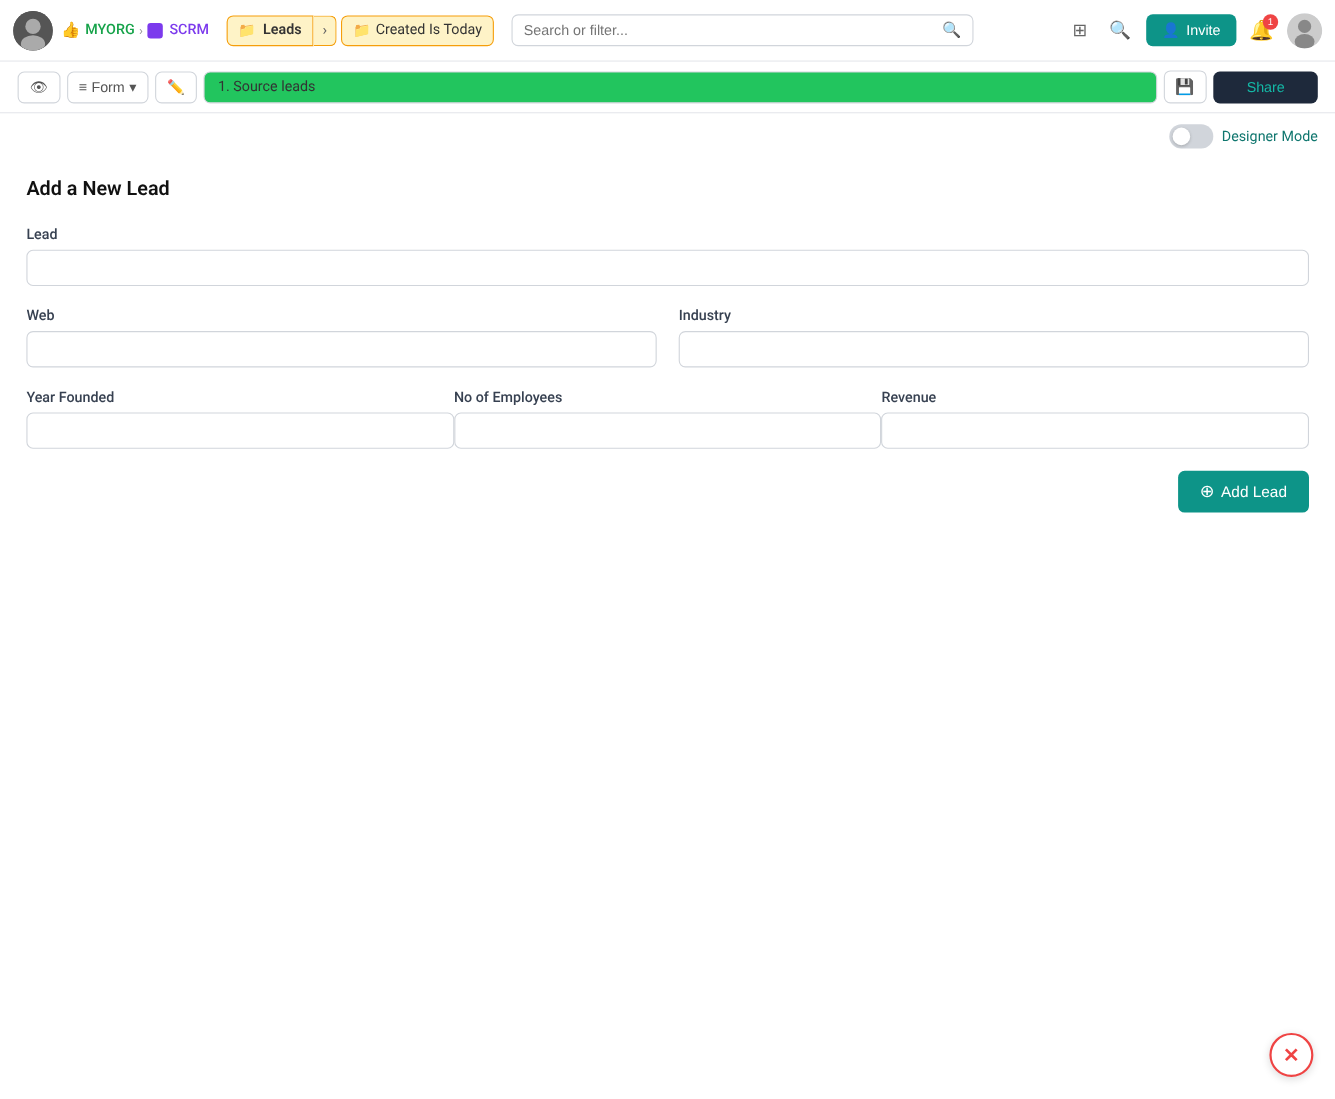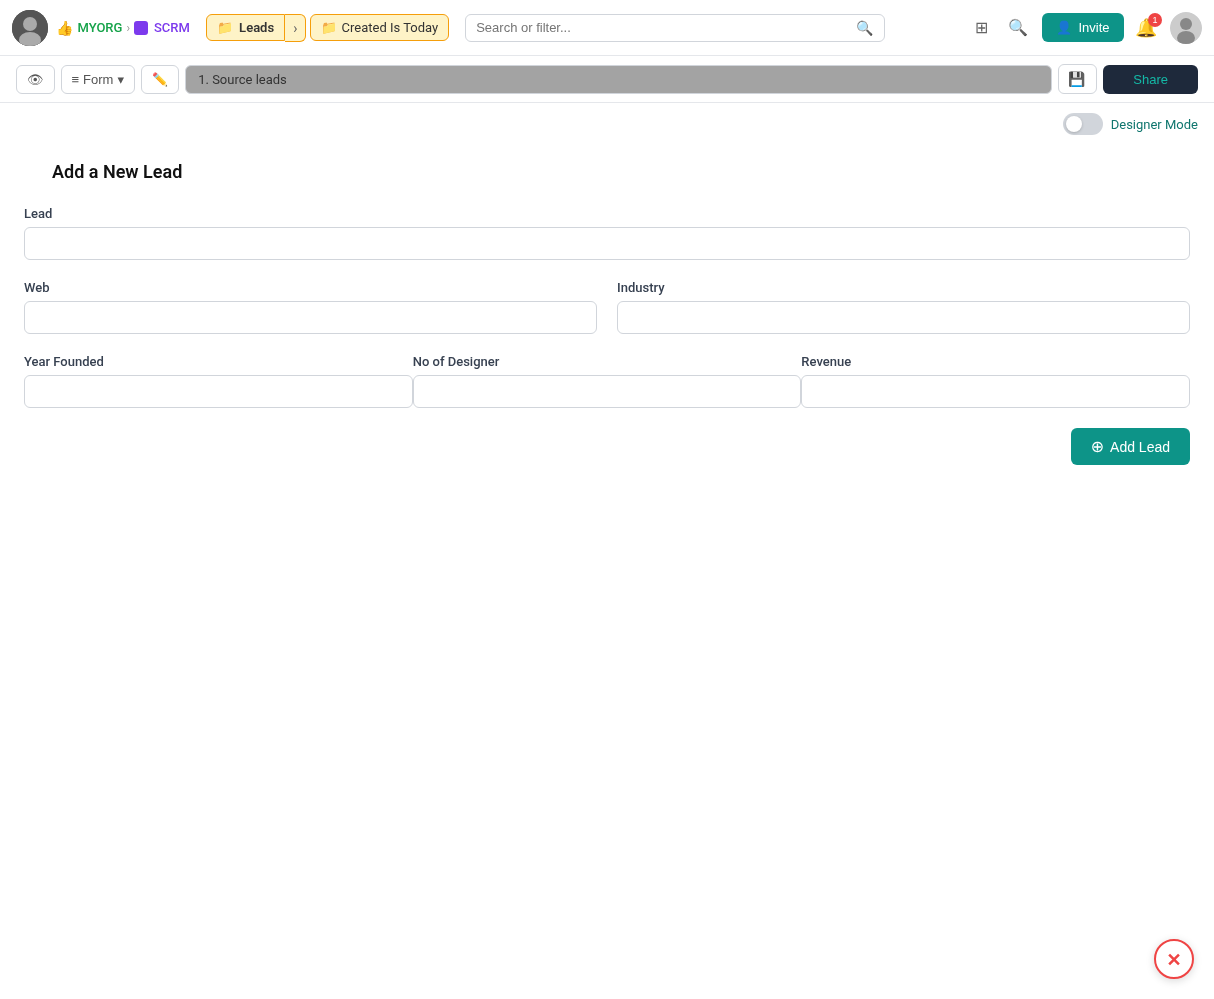--- a/index.html
+++ b/index.html
@@ -122,21 +122,21 @@
       display: flex; align-items: center; gap: 4px;
       background: #fff; border: 1px solid #d1d5db;
       border-radius: 6px; padding: 6px 10px;
       cursor: pointer; font-size: 13px; color: #555;
     }
     .pipeline-label {
       flex: 1;
       display: flex; align-items: center;
       border: 1px solid #d1d5db; border-radius: 6px;
       padding: 6px 12px; font-size: 13px; color: #333;
-      background: #a3a3a3;
+      background: #22c55e;
     }
     .save-icon-btn {
       background: none; border: 1px solid #d1d5db; border-radius: 6px;
       padding: 6px 10px; cursor: pointer; color: #666; font-size: 14px;
     }
     .share-btn {
       background: #1e293b; color: #14b8a6; border: none;
       border-radius: 6px; padding: 7px 30px; font-size: 13px; font-weight: 500;
       cursor: pointer;
     }
@@ -161,21 +161,20 @@
     }
     .designer-label { font-size: 13px; color: #0f766e; }
 
     
     .main-content {
       padding: 16px 24px;
     }
     .form-title {
       font-size: 18px; font-weight: 600; color: #111;
       margin-bottom: 24px;
-      margin-left: 28px;
     }
     .form-group { margin-bottom: 20px; }
     .form-label {
       display: block; font-size: 13px; font-weight: 500; color: #374151;
       margin-bottom: 6px;
     }
     .form-input {
       width: 100%;
       border: 1px solid #d1d5db; border-radius: 6px;
       padding: 8px 10px; font-size: 13px; color: #333;
@@ -322,21 +321,21 @@
       <input type="text" class="form-input" style="">
     </div>
   </div>
 
   <div class="form-row-3">
     <div class="form-col-3">
       <label class="form-label">Year Founded</label>
       <input type="text" class="form-input" style="">
     </div>
     <div class="form-col-3">
-      <label class="form-label">No of Designer</label>
+      <label class="form-label">No of Employees</label>
       <input type="text" class="form-input" style="">
     </div>
     <div class="form-col-3">
       <label class="form-label">Revenue</label>
       <input type="text" class="form-input" style="">
     </div>
   </div>
 
   <div class="submit-row">
     <button class="add-lead-btn">

